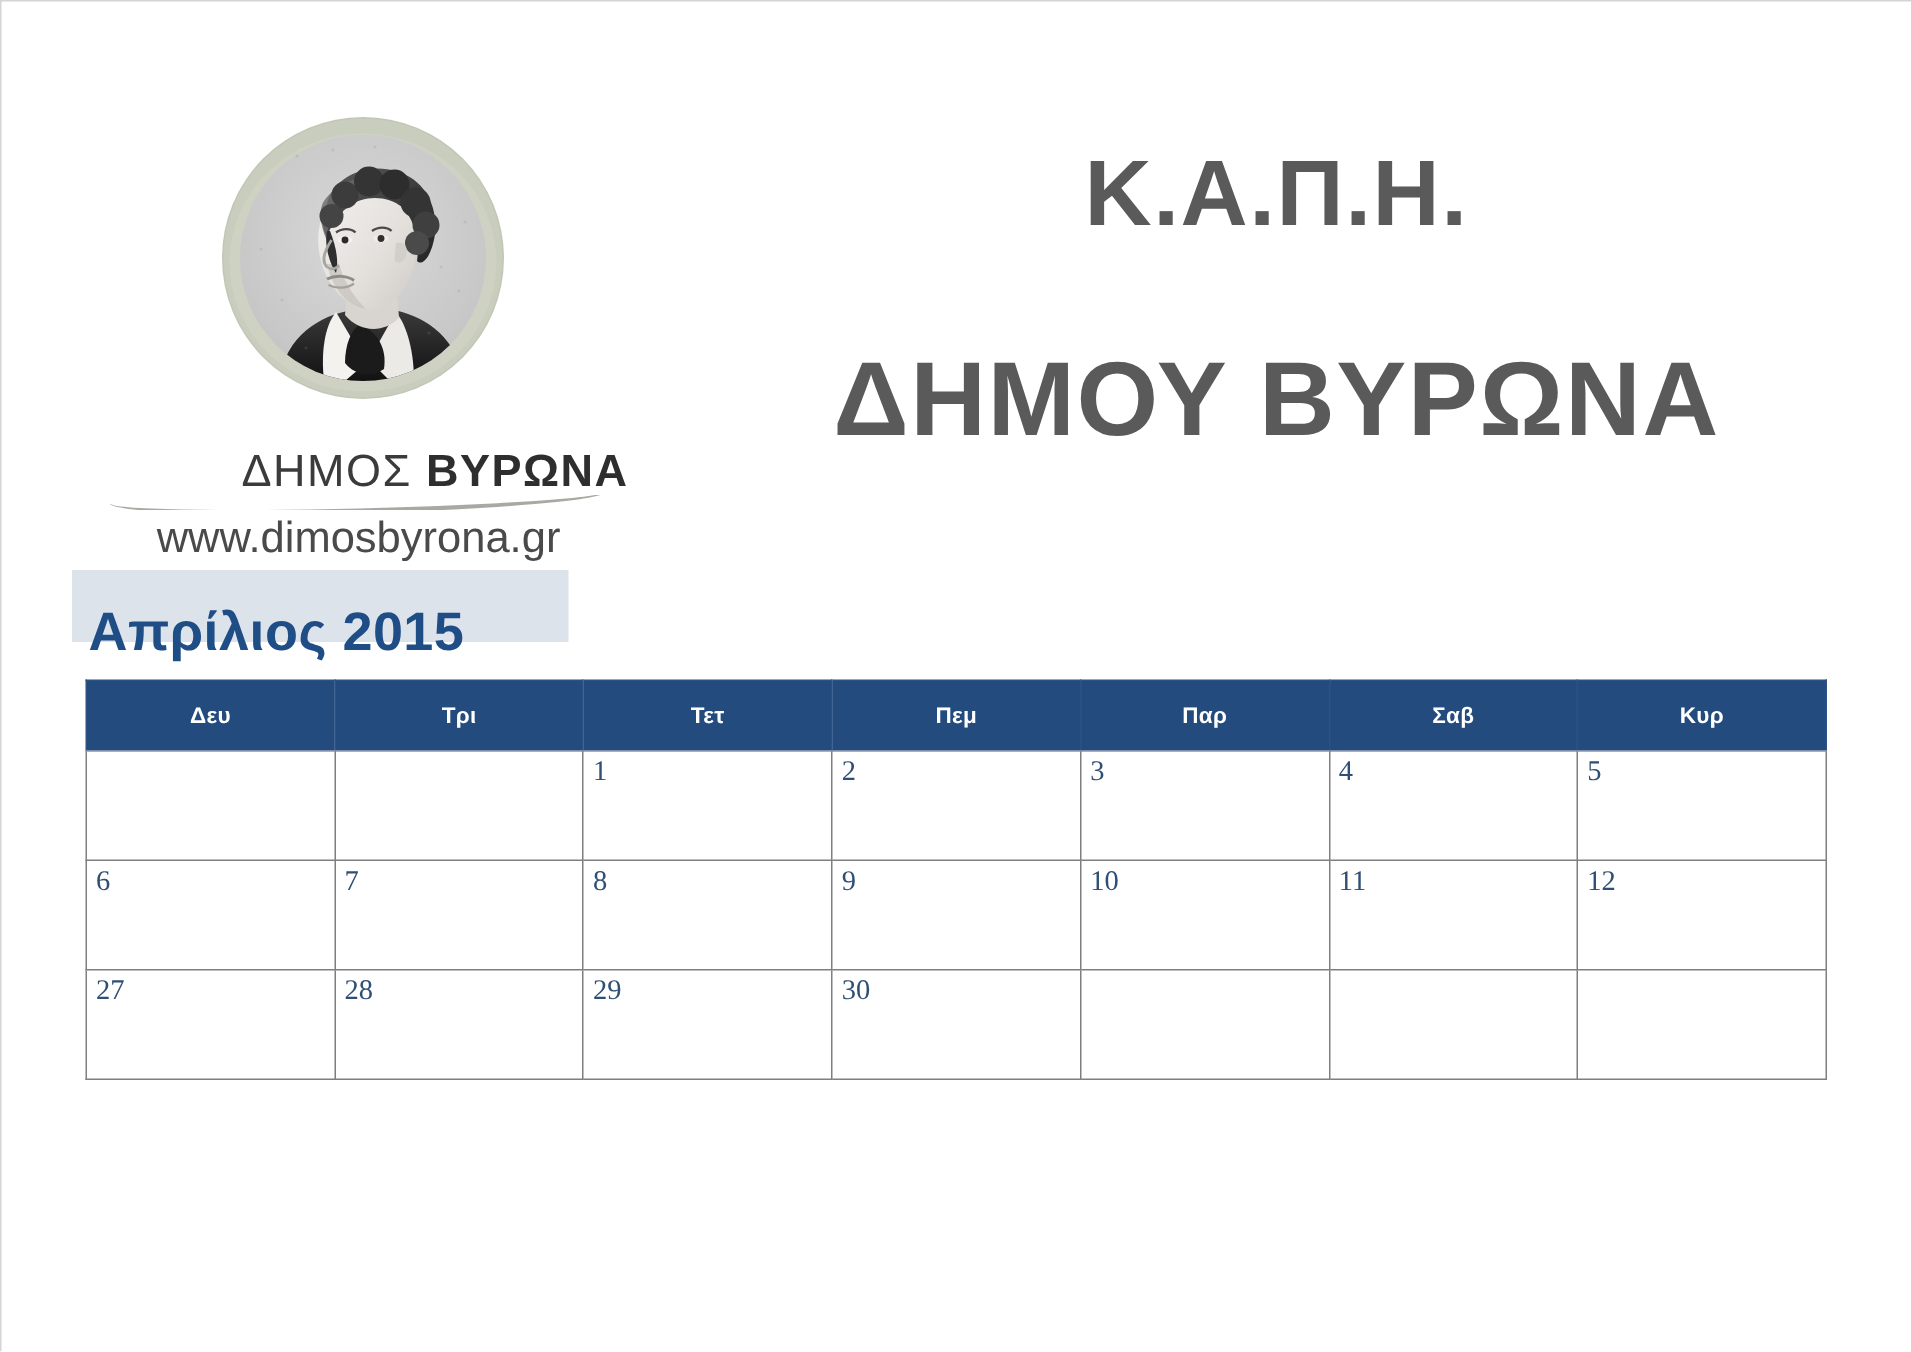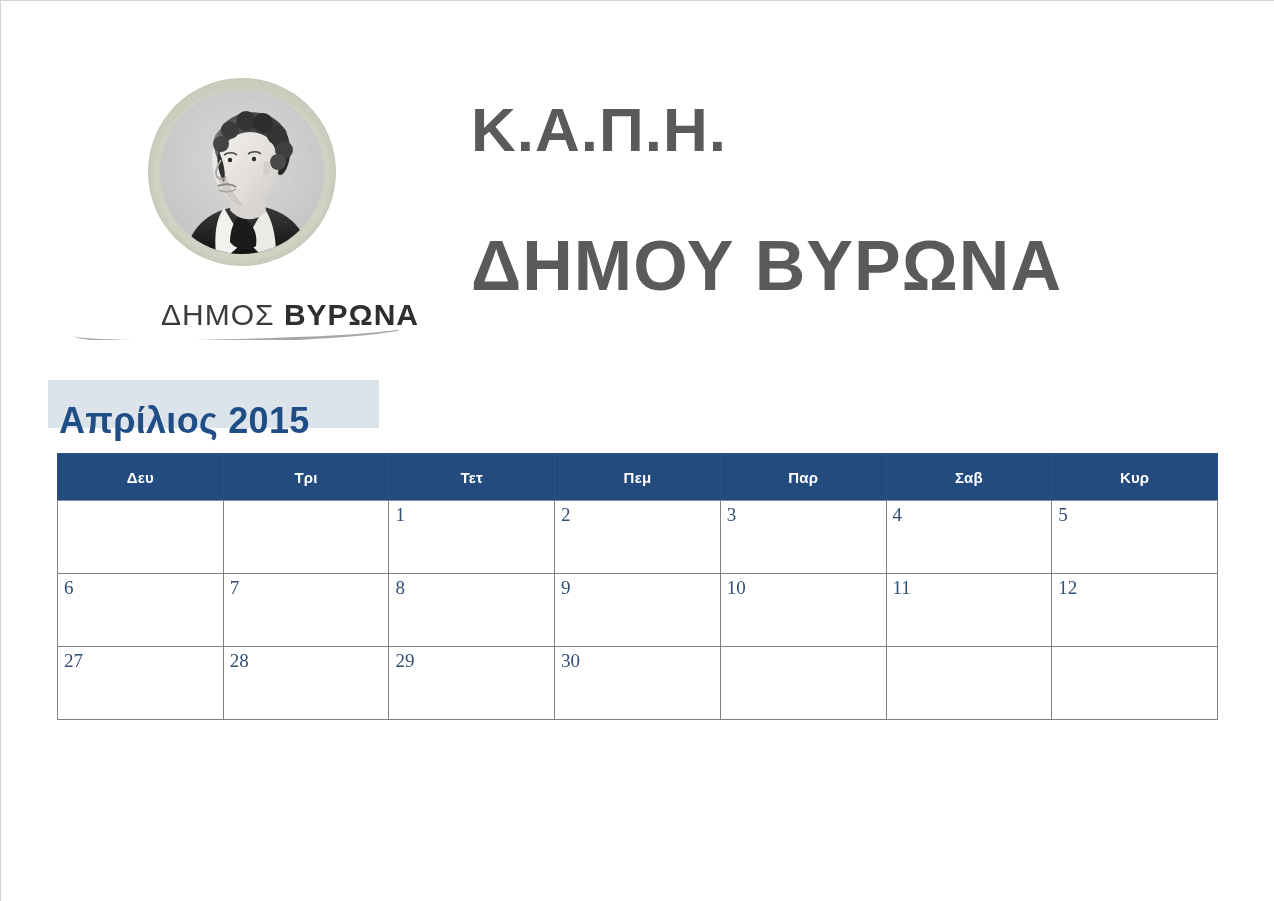--- a/index.html
+++ b/index.html
@@ -122,20 +122,21 @@
     letter-spacing: 0px;
     white-space: nowrap;
   }
 
   
   #title-block {
     position: absolute;
     left: 470px;
     top: 96px;
     width: 760px;
+    text-align: center;
   }
   .kaph-title {
     font-size: 62px;
     font-weight: 700;
     color: #5a5a5a;
     letter-spacing: 1px;
     line-height: 1.05;
     white-space: nowrap;
   }
   #title-line2 {
@@ -294,20 +295,21 @@
         </div>
       </div>
 
       <div id="logo-name">
         <span class="light">ΔΗΜΟΣ</span>
         <span class="bold">ΒΥΡΩΝΑ</span>
       </div>
 
       <div id="logo-swoosh"></div>
 
+      <div id="logo-url">www.dimosbyrona.gr</div>
     </div>
 
     <div id="title-block">
       <div class="kaph-title">Κ.Α.Π.Η.</div>
       <div class="kaph-title" id="title-line2">ΔΗΜΟΥ ΒΥΡΩΝΑ</div>
     </div>
 
   </div>
 
   <div id="month-band"></div>

